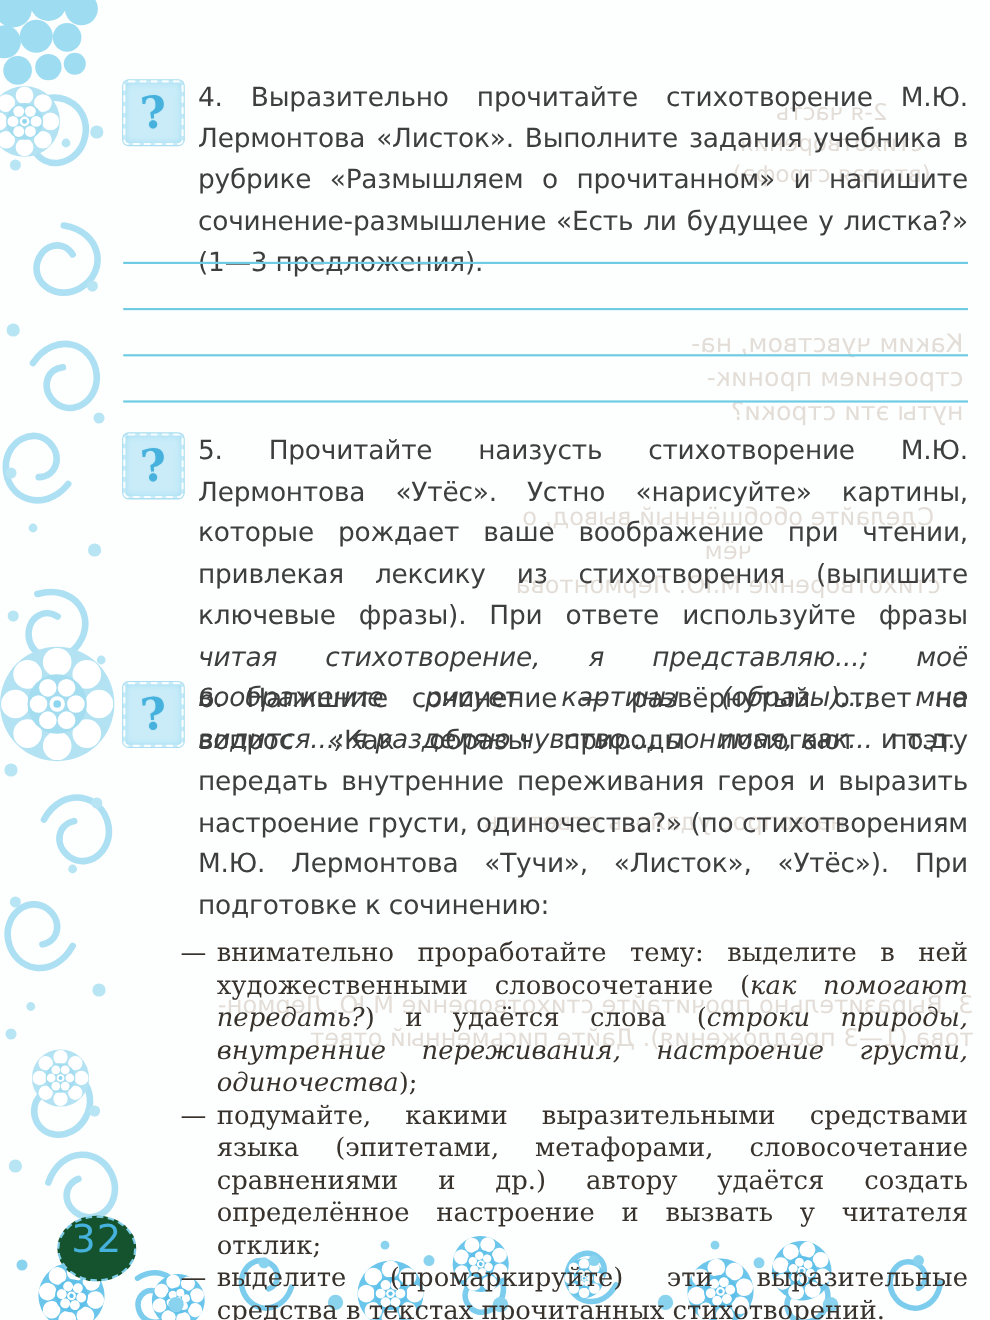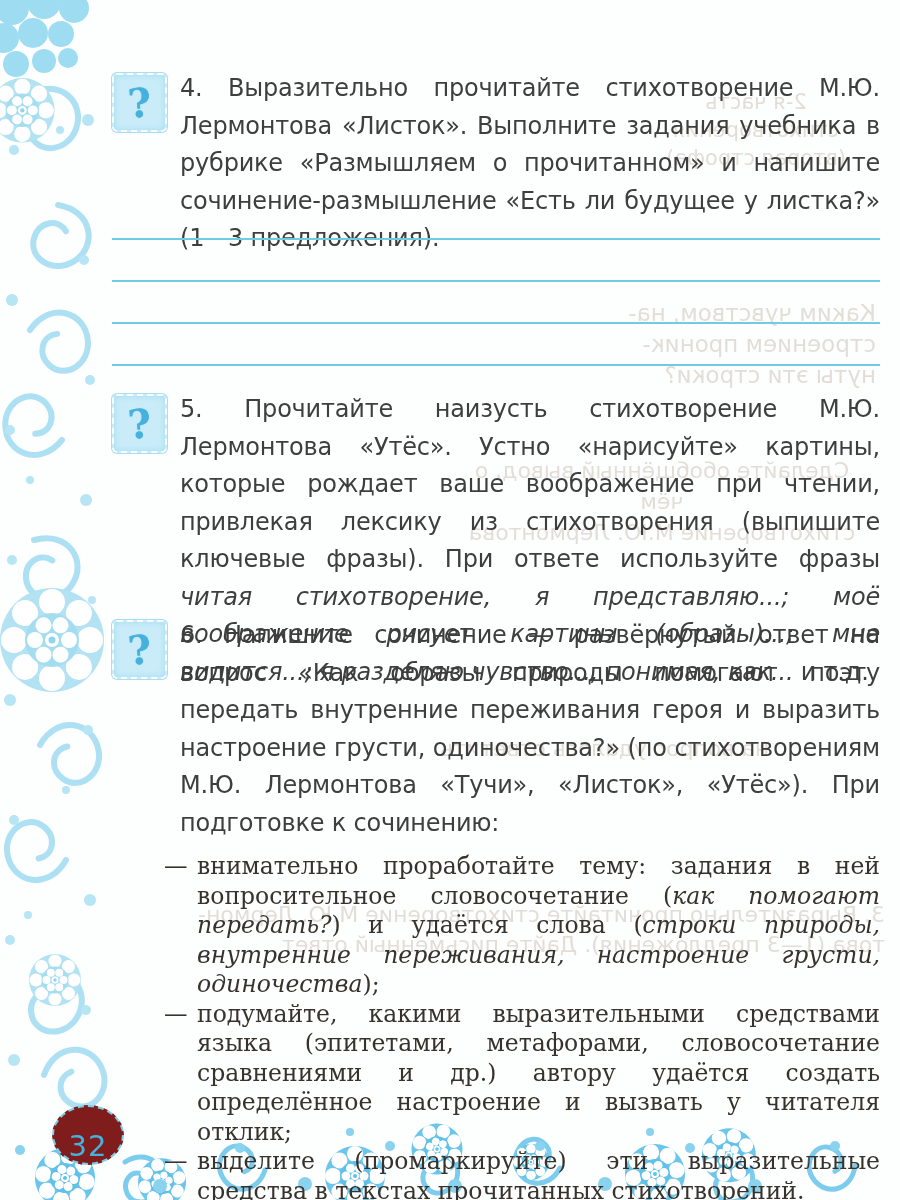--- a/index.html
+++ b/index.html
@@ -66,23 +66,23 @@
     margin:10px 0 0 52px;font-family:"DejaVu Serif",serif;color:var(--serif-ink);
     font-size:23.5px;line-height:29.5px;
   }
   .li{display:flex;}
   .li .dash{flex:none;width:33px;}
   .li .li-text{flex:1;text-align:justify;}
   .li .li-text .it{font-style:italic;}
   
   .page-badge{
     position:absolute;left:52px;top:1105px;width:68px;height:56px;
-    background:#7f1d1d;border:2px dashed #7fcce6;border-radius:50%;
-    display:flex;align-items:flex-end;justify-content:center;
-    color:var(--accent);font-size:29px;letter-spacing:1px;
+    background:#14532d;border:2px dashed #7fcce6;border-radius:50%;
+    display:flex;align-items:flex-start;justify-content:center;
+    color:var(--accent);font-size:35px;letter-spacing:1px;
   }
 </style>
 </head>
 <body>
 
 <div class="page">
 
   <div class="bleed b1">
     <div>2-я часть</div>
     <div>стихотворения</div>
@@ -273,21 +273,21 @@
   <div class="task t6">
     <div class="task-row">
       <div class="qicon">
         <span>?</span>
       </div>
       <div class="task-text"><span>6. Напишите сочинение — развёрнутый ответ на вопрос «Как образы природы помогают поэту передать внутренние переживания героя и выразить настроение грусти, одиночества?» (по стихотворениям М.Ю. Лермонтова «Тучи», «Листок», «Утёс»). При подготовке к сочинению:</span></div>
     </div>
     <div class="t6-list">
       <div class="li">
         <span class="dash">—</span>
-        <span class="li-text"><span>внимательно проработайте тему: задания в ней вопросительное словосочетание (</span><span class="it">как помогают передать?</span><span>) и удаётся слова (</span><span class="it">строки природы, внутренние переживания, настроение грусти, одиночества</span><span>);</span></span>
+        <span class="li-text"><span>внимательно проработайте тему: выделите в ней художественными словосочетание (</span><span class="it">как помогают передать?</span><span>) и удаётся слова (</span><span class="it">строки природы, внутренние переживания, настроение грусти, одиночества</span><span>);</span></span>
       </div>
       <div class="li">
         <span class="dash">—</span>
         <span class="li-text"><span>подумайте, какими выразительными средствами языка (эпитетами, метафорами, словосочетание сравнениями и др.) автору удаётся создать определённое настроение и вызвать у читателя отклик;</span></span>
       </div>
       <div class="li">
         <span class="dash">—</span>
         <span class="li-text"><span>выделите (промаркируйте) эти выразительные средства в текстах прочитанных стихотворений.</span></span>
       </div>
     </div>

